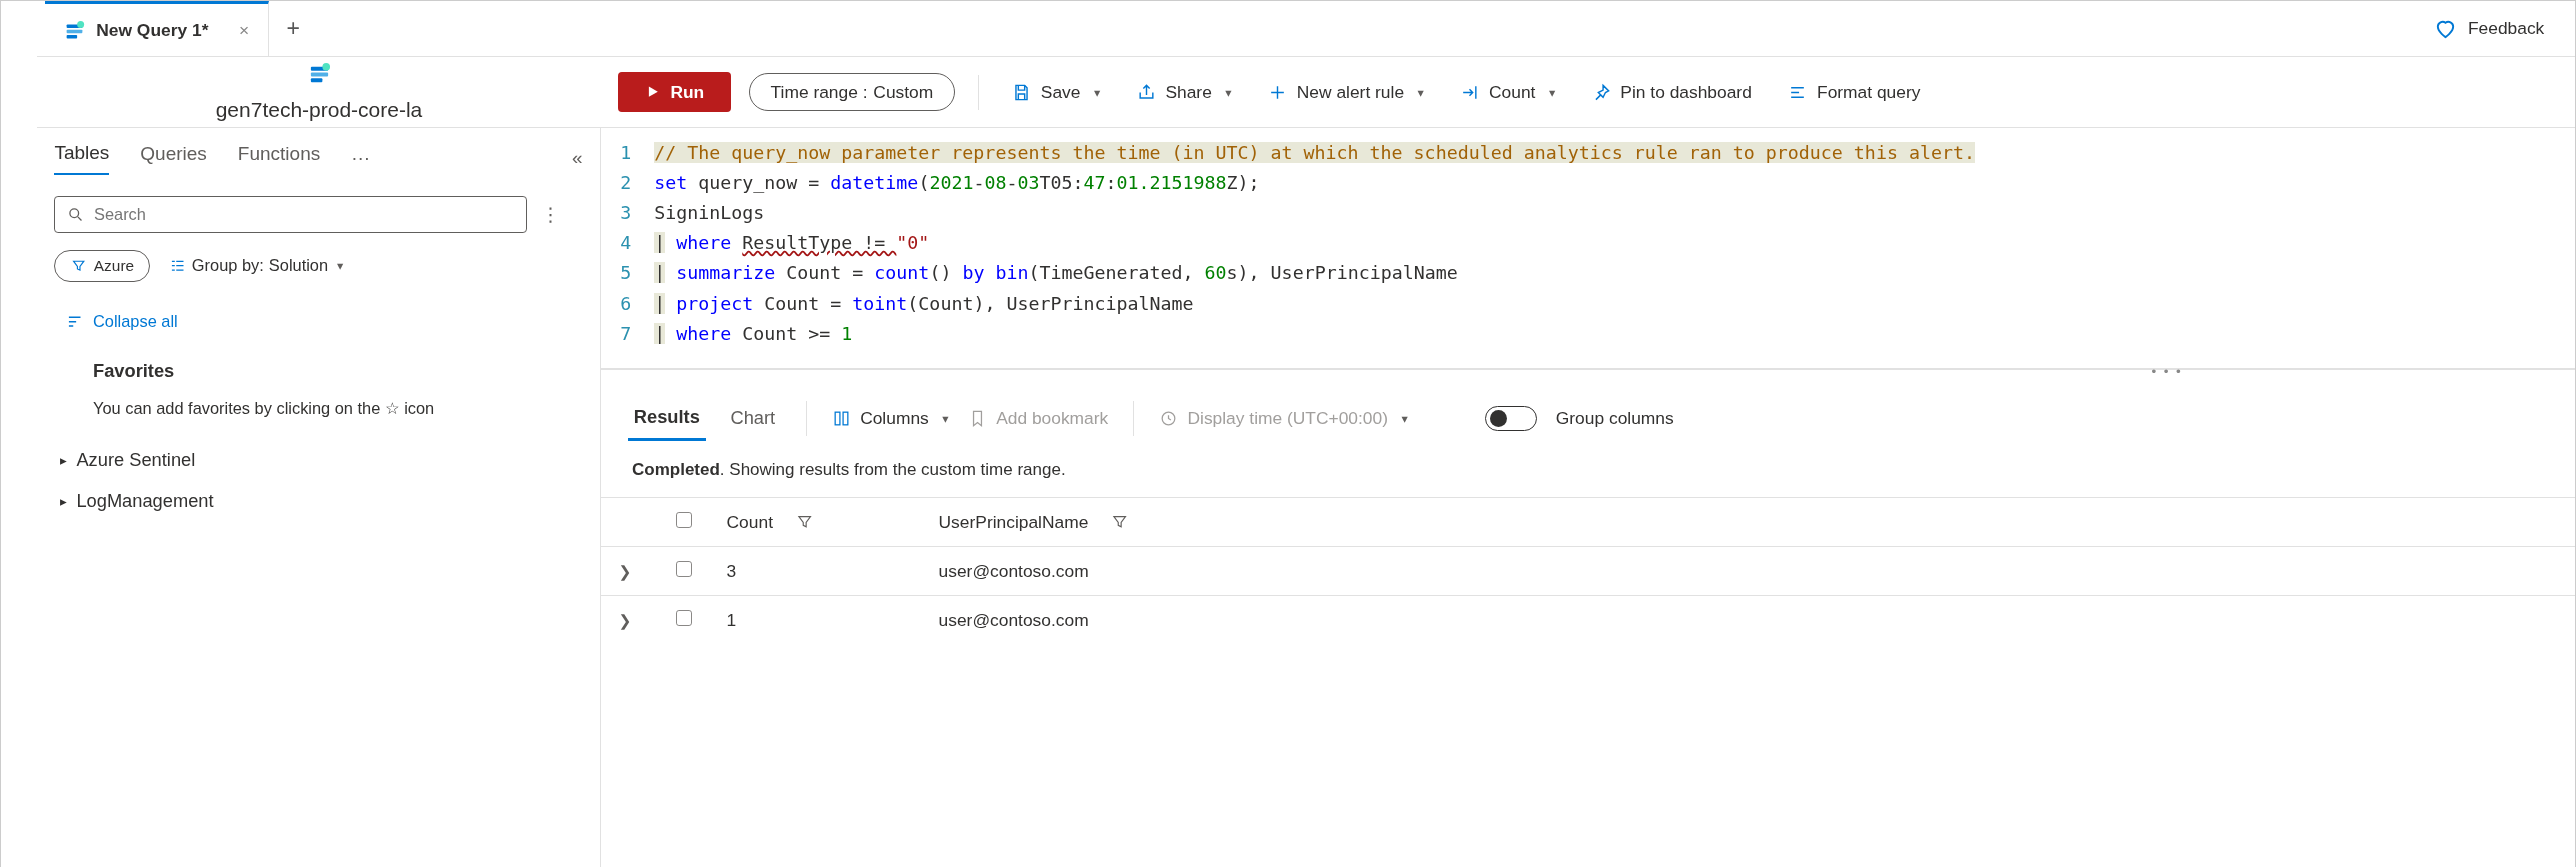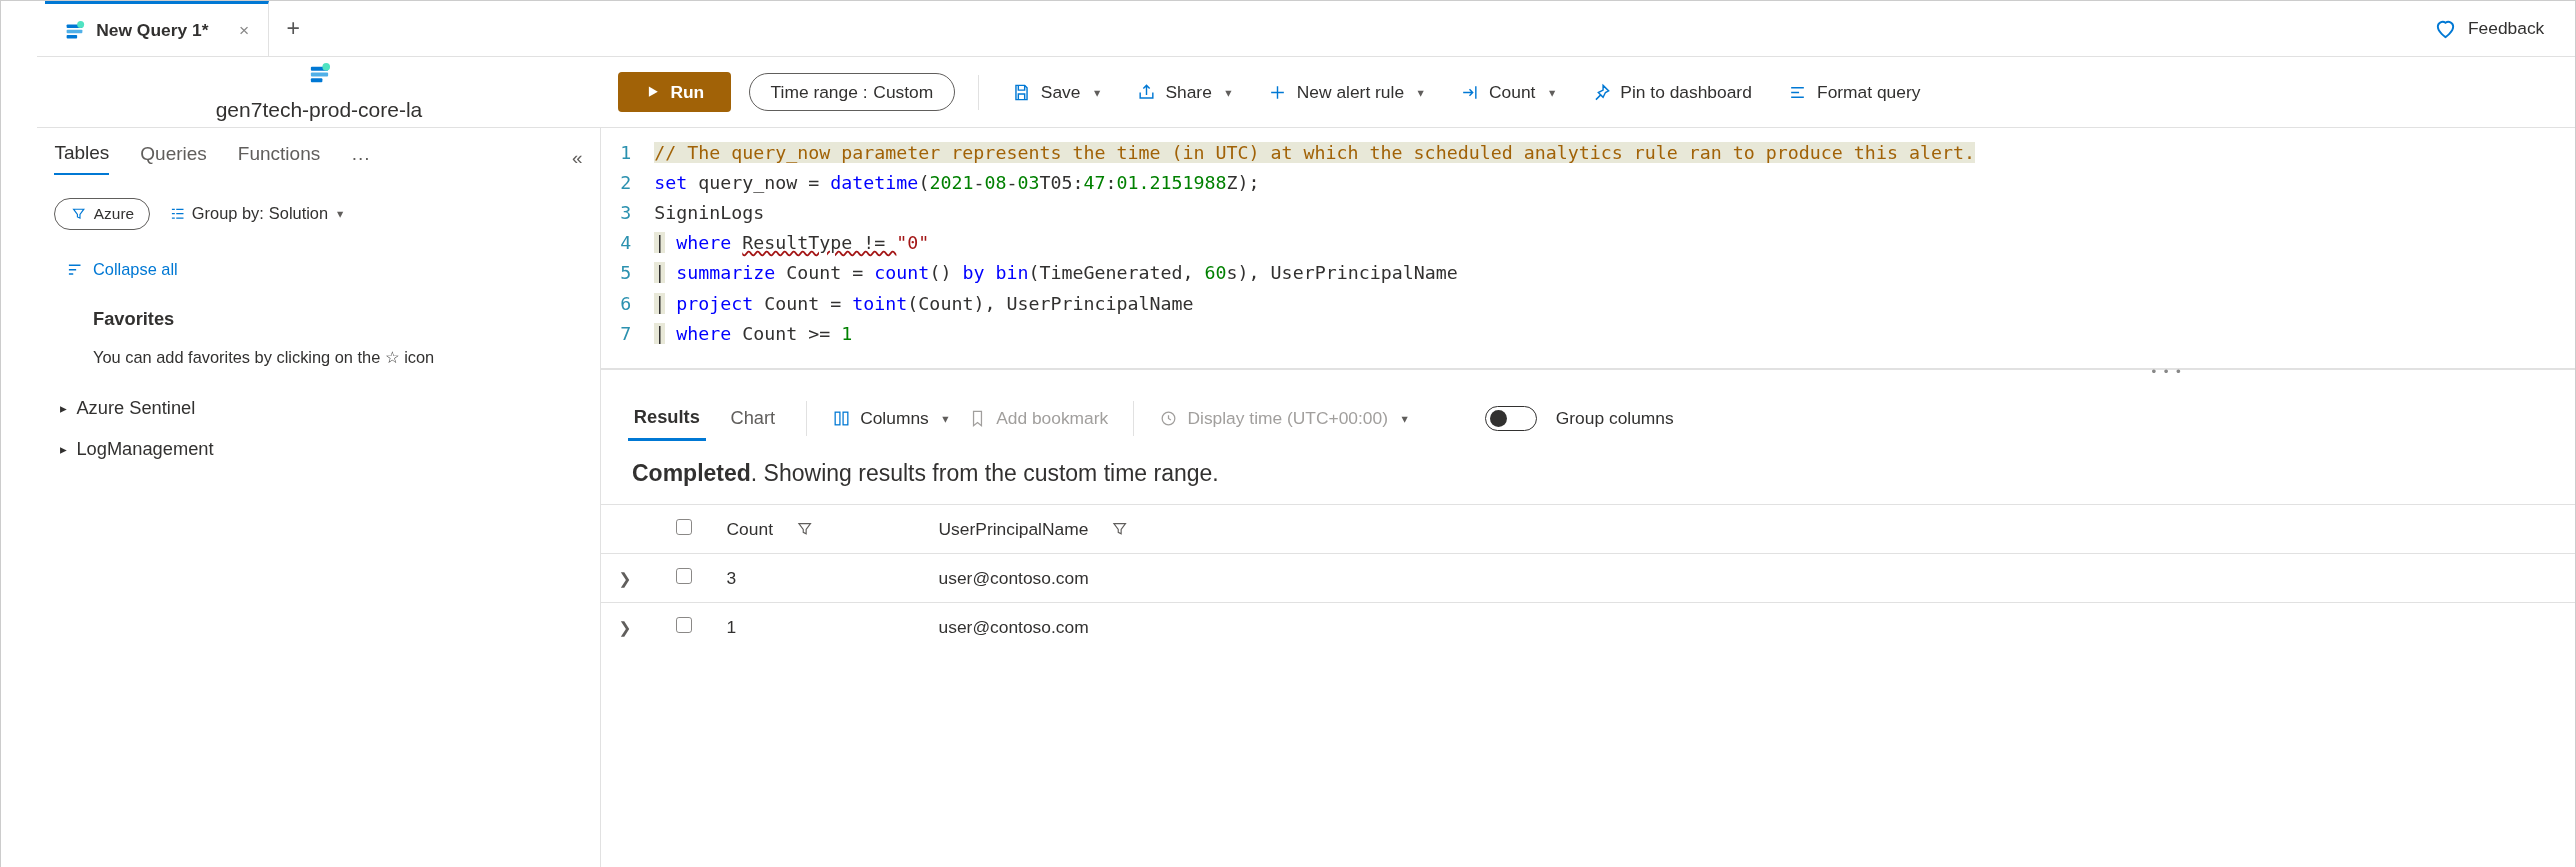--- a/index.html
+++ b/index.html
@@ -17,21 +17,21 @@
 .spacer { flex: 1; }
 .feedback { display: flex; align-items: center; gap: 11px; padding-right: 23px; font-size: 17.4px; color: #323130; }
 .heart-icon svg { width: 23px; height: 23px; stroke: #0078d4; fill: none; stroke-width: 2; }
 
 
 .toolbar-row { display: flex; align-items: center; height: 71px; border-bottom: 1px solid #e1e1e1; }
 .workspace { display: flex; align-items: center; gap: 13.5px; padding: 0 25px; width: 564px; flex-direction: column; }
 .workspace-icon { width: 23px; height: 23px; }
 .workspace-name { font-size: 21px; color: #323130; }
 .actions { display: flex; align-items: center; gap: 17.4px; padding: 0 17.4px; }
-.btn-run { background: #a16207; color: #fff; border: none; border-radius: 3.9px; padding: 9.6px 27px; font-size: 17.4px; font-weight: 600; display: flex; align-items: center; gap: 9.6px; cursor: pointer; }
+.btn-run { background: #b91c1c; color: #fff; border: none; border-radius: 3.9px; padding: 9.6px 27px; font-size: 17.4px; font-weight: 600; display: flex; align-items: center; gap: 9.6px; cursor: pointer; }
 .pill { border: 1px solid #605e5c; border-radius: 23px; padding: 7.7px 21px; font-size: 17.4px; display: flex; align-items: center; gap: 5.8px; cursor: pointer; background: #fff; }
 .vsep { width: 1px; height: 35px; background: #e1e1e1; margin: 0 5.8px; }
 .action { display: flex; align-items: center; gap: 9.6px; padding: 5.8px 9.6px; font-size: 17.4px; color: #323130; cursor: pointer; }
 .action svg { width: 19px; height: 19px; stroke: #0078d4; fill: none; stroke-width: 1.8; }
 .chev { font-size: 12.5px; color: #605e5c; margin-left: 3.9px; }
 
 
 .body { flex: 1; display: flex; min-height: 0; }
 .sidebar { width: 564px; border-right: 1px solid #e1e1e1; display: flex; flex-direction: column; padding: 13.5px 0; }
 .side-tabs { display: flex; align-items: center; gap: 31px; padding: 0 17.4px 13.5px 17.4px; font-size: 19px; }
@@ -74,21 +74,21 @@
 
 .results-toolbar { display: flex; align-items: center; gap: 19px; padding: 9.6px 27px; }
 .res-tab { font-size: 18.3px; padding: 9.6px 5.8px; cursor: pointer; color: #605e5c; }
 .res-tab.active { color: #323130; font-weight: 600; border-bottom: 3.9px solid #0078d4; }
 .res-action { display: flex; align-items: center; gap: 9.6px; font-size: 17.4px; color: #323130; cursor: pointer; }
 .res-action.disabled { color: #a19f9d; }
 .res-action svg { width: 19px; height: 19px; stroke: currentColor; fill: none; stroke-width: 1.6; }
 .toggle { width: 52px; height: 25px; border: 1px solid #323130; border-radius: 13.5px; position: relative; cursor: pointer; }
 .toggle .knob { width: 17.4px; height: 17.4px; background: #323130; border-radius: 50%; position: absolute; top: 2.9px; left: 3.9px; }
 
-.status-line { padding: 9.6px 31px 17.4px 31px; font-size: 23px; color: #323130; }
+.status-line { padding: 9.6px 31px 17.4px 31px; font-size: 17px; color: #323130; }
 .status-line b { font-weight: 600; }
 
 
 .rtable { width: 100%; border-collapse: collapse; font-size: 17.4px; }
 .rtable th, .rtable td { text-align: left; padding: 13.5px 17.4px; border-top: 1px solid #e1e1e1; }
 .rtable th { font-weight: 400; color: #323130; }
 .th-inner { display: flex; align-items: center; gap: 23px; }
 .col-exp { width: 58px; text-align: center; }
 .col-chk { width: 48px; }
 .chk { width: 15.4px; height: 15.4px; border: 1px solid #8a8886; border-radius: 2.9px; display: inline-block; }
@@ -197,20 +197,30 @@
 
   <div class="body">
 
     <div class="sidebar">
       <div class="side-tabs">
         <span class="side-tab active">Tables</span>
         <span class="side-tab">Queries</span>
         <span class="side-tab">Functions</span>
         <span class="side-more">···</span>
         <span class="side-collapse">«</span>
+      </div>
+      <div class="side-search-row">
+        <div class="search-box">
+          <svg width="17.4" height="17.4" viewBox="0 0 24 24">
+              <circle cx="10" cy="10" r="6" stroke="#605e5c" fill="none" stroke-width="1.8"></circle>
+              <path d="M15 15l5 5" stroke="#605e5c" stroke-width="1.8"></path>
+            </svg>
+          <input type="text" placeholder="Search" style="">
+        </div>
+        <span style="font-size:19px;color:#605e5c;">⋮</span>
       </div>
       <div class="side-filter-row">
         <div class="pill-sm">
           <svg viewBox="0 0 24 24">
               <path d="M4 5h16l-6 8v6l-4-2v-4z"></path>
             </svg>
           <span>Azure</span>
         </div>
         <div class="groupby">
           <svg width="17.4" height="17.4" viewBox="0 0 24 24">

